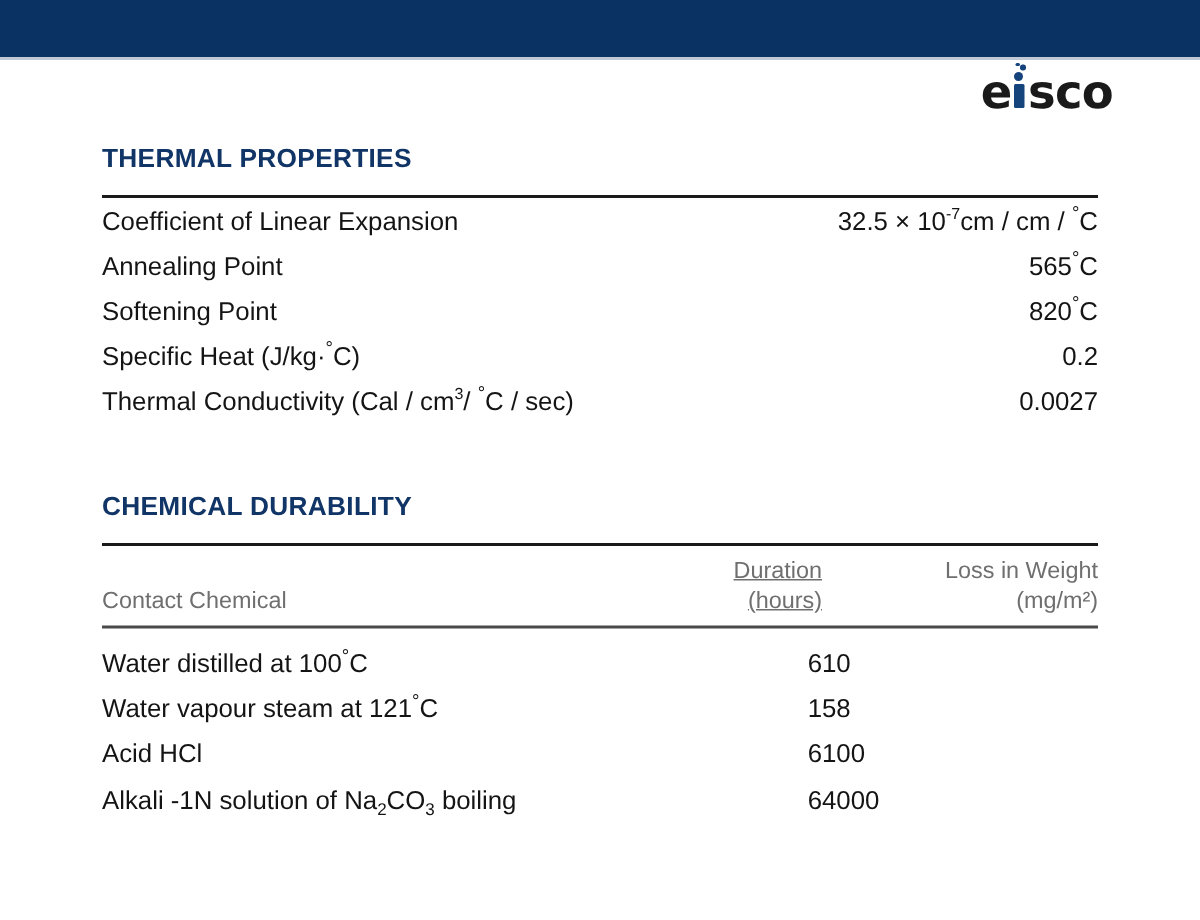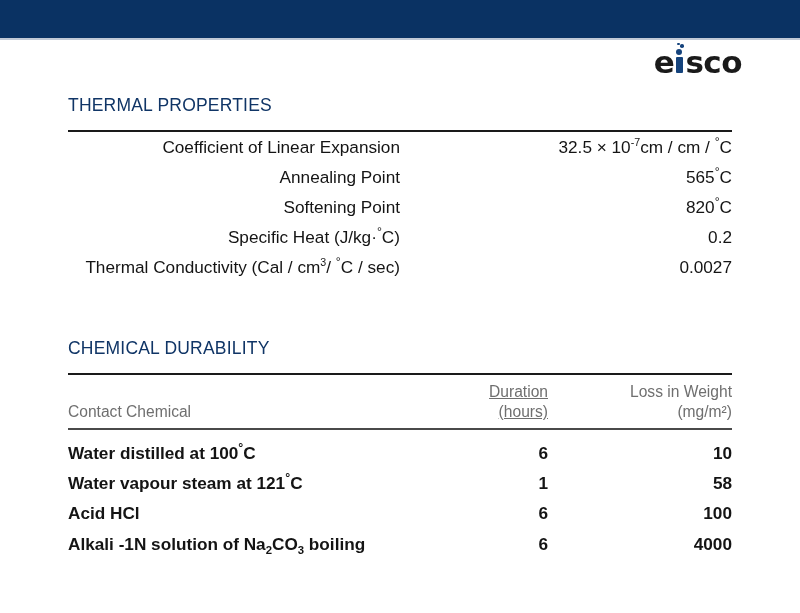--- a/index.html
+++ b/index.html
@@ -83,21 +83,21 @@
   
   .content {
     position: absolute;
     left: 68px;
     top: 0;
     width: 664px;
   }
 
   .section-title {
     font-size: 17.5px;
-    font-weight: 400;
+    font-weight: 700;
     color: #103566;
     letter-spacing: 0.2px;
     text-transform: uppercase;
     font-family: "Liberation Sans", sans-serif;
   }
 
   .rule {
     width: 100%;
     height: 2px;
     background: #1a1a1a;
@@ -116,21 +116,21 @@
 
   
   .thermal-table td {
     font-size: 17.2px;
     color: #141414;
     line-height: 1;
     padding: 6.5px 0 6.5px 0;
     vertical-align: baseline;
     white-space: nowrap;
   }
-  .thermal-table td.prop  { text-align: right; margin-top: 40px;  }
+  .thermal-table td.prop  { text-align: left; margin-top: 40px;  }
   .thermal-table td.value { text-align: right; }
 
   
   .chem-table th {
     font-size: 15.6px;
     font-weight: 400;
     color: #6f6f6f;
     line-height: 1.28;
     padding: 7px 0 6px 0;
     vertical-align: bottom;
@@ -140,36 +140,35 @@
   .chem-table th.h-duration { text-align: right; text-decoration: underline; }
   .chem-table th.h-loss     { text-align: right; }
 
   .chem-table td {
     font-size: 17.2px;
     color: #141414;
     line-height: 1;
     padding: 6.5px 0 6.5px 0;
     vertical-align: baseline;
     white-space: nowrap;
-    font-weight: bold;
   }
   .chem-table td.c-chem     { text-align: left;  }
   .chem-table td.c-duration { text-align: right; }
-  .chem-table td.c-loss     { text-align: right; }
+  .chem-table td.c-loss     { text-align: left; }
 
   .col-chem     { width: 416px; }
   .col-duration { width: 64px;  }
   .col-loss     { width: 184px; }
 
   sup { font-size: 0.62em; vertical-align: super; line-height: 0; }
   sub { font-size: 0.66em; vertical-align: sub;   line-height: 0; }
   .deg { font-size: 0.72em; vertical-align: super; line-height: 0; }
 
   .blk-thermal { position: absolute; left: 0; top: 95px;  width: 100%; }
-  .blk-chem    { position: absolute; left: 0; top: 338px; width: 100%; }
+  .blk-chem    { position: absolute; left: 0; top: 327px; width: 100%; }
   .sec-gap     { height: 14px; }
   .hdr-gap     { height: 9px; }
 </style>
 </head>
 <body>
 
 <div class="page">
 
   <div class="top-band"></div>
   <div class="top-band-shadow"></div>

